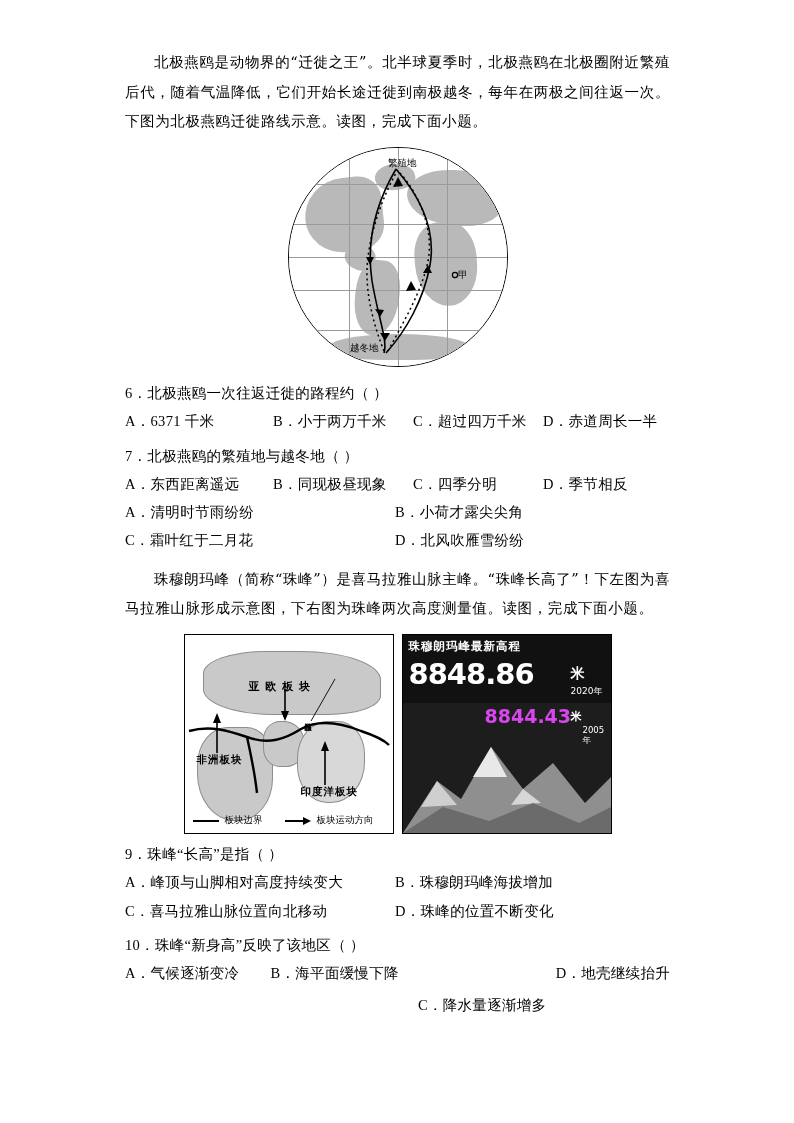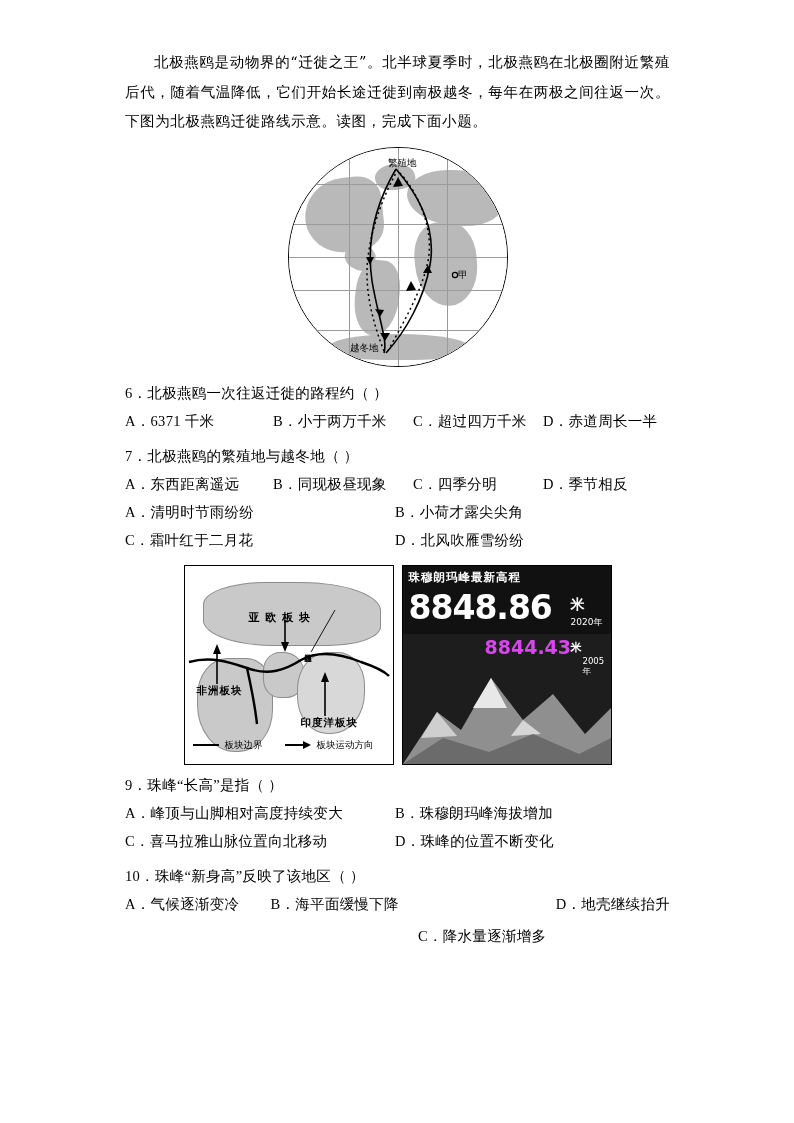--- a/index.html
+++ b/index.html
@@ -175,21 +175,21 @@
     color: #000;
     letter-spacing: 1px;
     white-space: nowrap;
   }
   .pl-yaou   { left: 64px;  top: 44px; }
   .pl-feizhou{ left: 12px;  top: 118px; font-size: 10.5px;}
   .pl-yinduyang{ left: 116px; top: 150px; font-size: 10.5px;}
   .pl-ximalaya{ left: 118px; top: 82px; font-size: 7.5px; font-weight: normal; letter-spacing:0; writing-mode: vertical-rl;}
   .legend2 {
     position: absolute;
-    left: 8px; bottom: 12px;
+    left: 8px; bottom: 6px;
     font-family: "DejaVu Sans", "Liberation Sans", sans-serif;
     font-size: 9.5px;
     display: flex;
     align-items: center;
     gap: 6px;
     white-space: nowrap;
   }
   .leg-line { display:inline-block; width: 26px; height: 0; border-top: 2.4px solid #000; }
   .leg-arrow { display:inline-block; width: 26px; height: 8px; position: relative;}
   .leg-arrow::before{content:"";position:absolute;left:0;top:3px;width:20px;border-top:2.4px solid #000;}
@@ -204,21 +204,21 @@
     font-size: 11.5px;
     font-weight: bold;
     letter-spacing: 1px;
     background: rgba(0,0,0,0.0);
   }
   .big-number {
     position: absolute;
     left: 6px; top: 22px;
     color: #fff;
     font-family: "DejaVu Sans", "Liberation Sans", sans-serif;
-    font-size: 33px;
+    font-size: 29px;
     font-weight: bold;
     letter-spacing: -1px;
   }
   .big-unit {
     position: absolute;
     left: 168px; top: 30px;
     color: #fff;
     font-family: "DejaVu Sans", "Liberation Sans", sans-serif;
     font-size: 14px;
     font-weight: bold;
@@ -326,20 +326,21 @@
 
     <div class="options-row">
       <span class="opt" style="width:270px;">A．清明时节雨纷纷</span>
       <span class="opt">B．小荷才露尖尖角</span>
     </div>
     <div class="options-row">
       <span class="opt" style="width:270px;">C．霜叶红于二月花</span>
       <span class="opt">D．北风吹雁雪纷纷</span>
     </div>
 
+    <div class="passage" style="margin-top:10px;">珠穆朗玛峰（简称“珠峰”）是喜马拉雅山脉主峰。“珠峰长高了”！下左图为喜马拉雅山脉形成示意图，下右图为珠峰两次高度测量值。读图，完成下面小题。</div>
 
     <div class="fig2-wrap">
 
       <div class="panel panel-left">
         <div class="mapbg"></div>
         <div class="m-land m-eurasia"></div>
         <div class="m-land m-africa"></div>
         <div class="m-land m-arab"></div>
         <div class="m-land m-india"></div>
 

